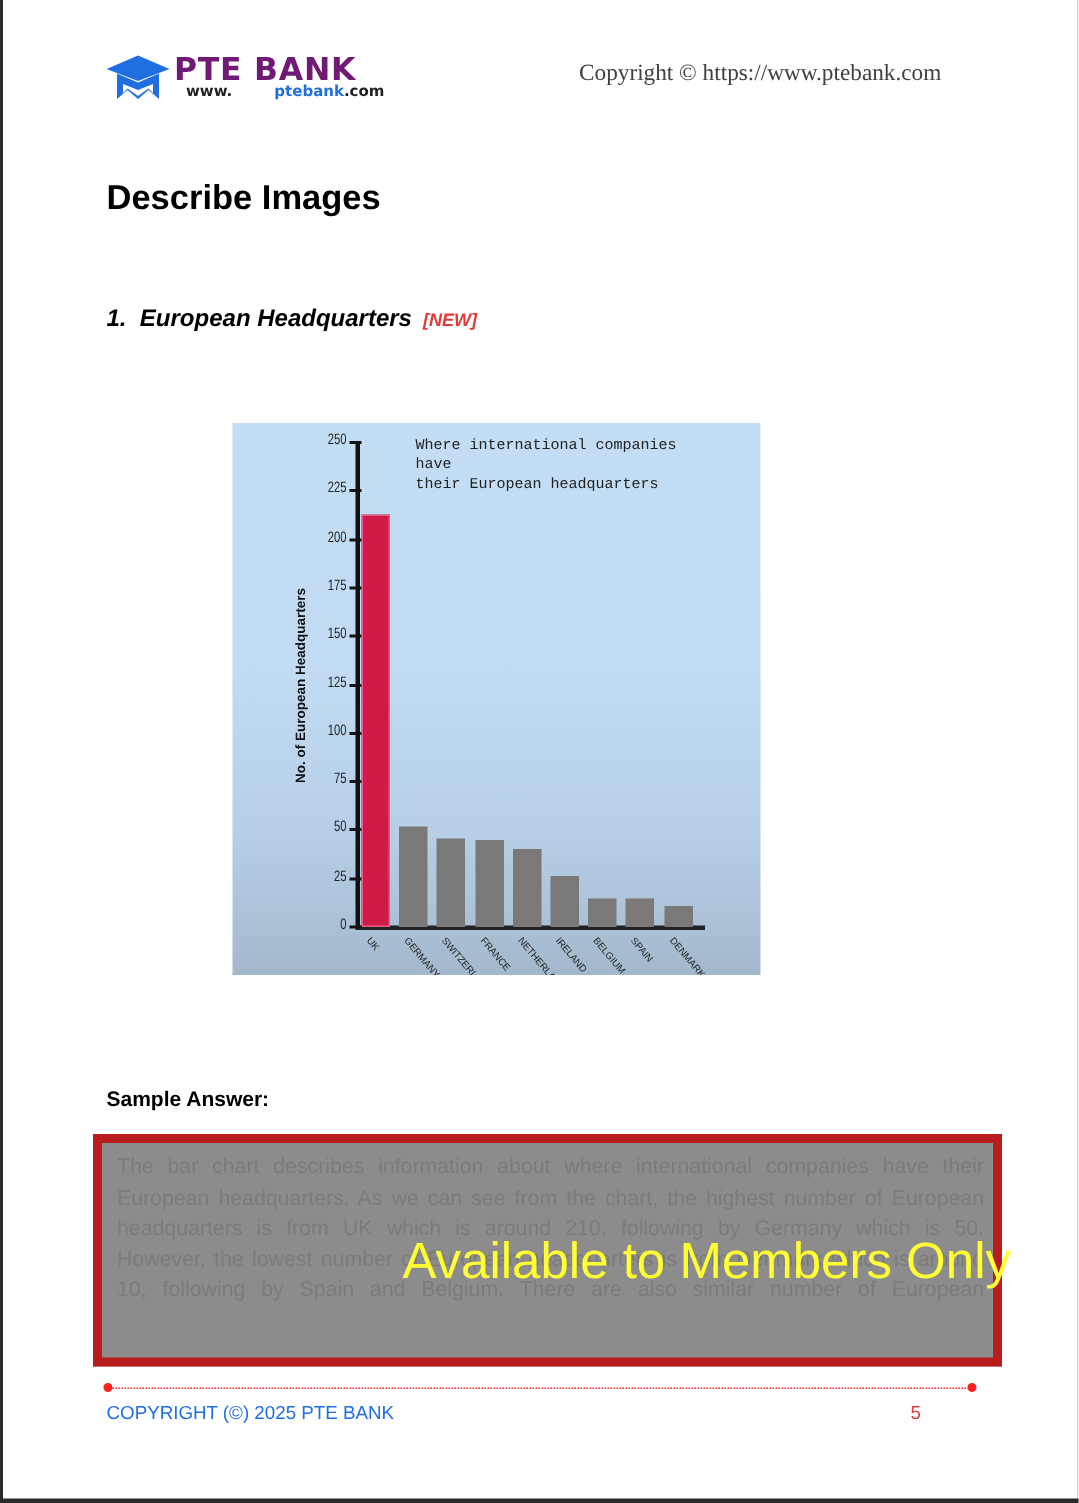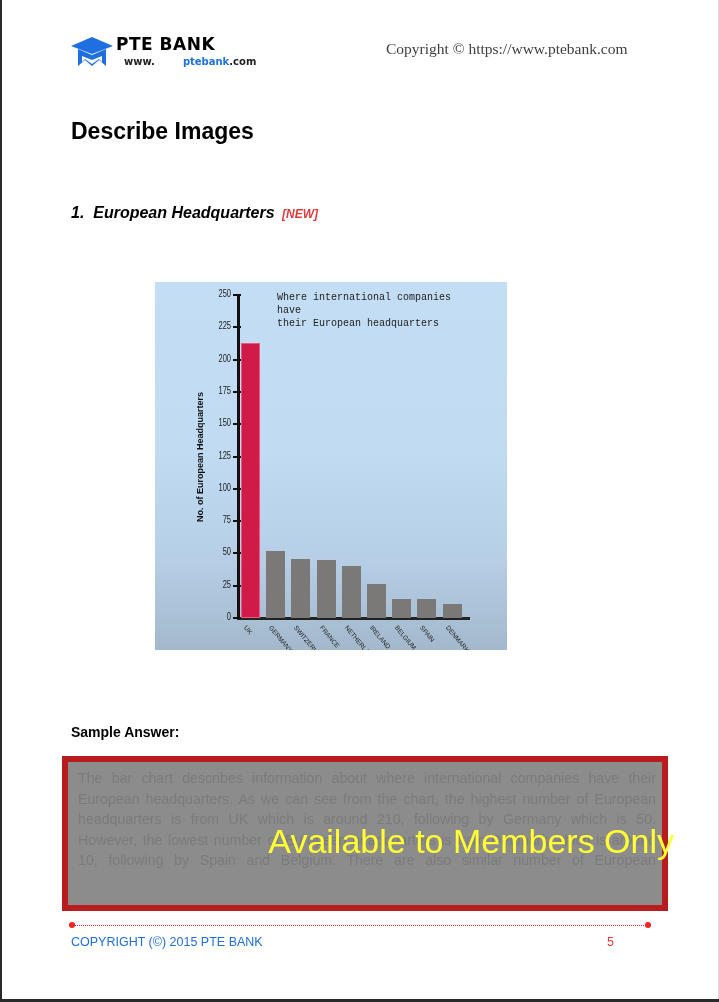--- a/index.html
+++ b/index.html
@@ -3,21 +3,21 @@
 <meta charset="utf-8">
 <style>
   html, body { margin:0; padding:0; }
   body { width:719px; height:1002px; background:#ffffff; position:relative; overflow:hidden; font-family:"Liberation Sans", sans-serif; }
   .frame-left { position:absolute; left:0; top:0; width:2px; height:1002px; background:#2a2a2a; }
   .frame-bottom { position:absolute; left:0; bottom:0; width:719px; height:3px; background:#2a2a2a; }
   .frame-right { position:absolute; right:0; top:0; width:1px; height:1002px; background:#d8d8d8; }
 
   .logo { position:absolute; left:70px; top:36px; width:175px; height:34px; }
   .logo-icon { position:absolute; left:0; top:0; }
-  .logo-title { position:absolute; left:46px; top:-2px; font-family:"DejaVu Sans", sans-serif; font-size:17px; font-weight:bold; letter-spacing:0.5px; color:#000000; }
+  .logo-title { position:absolute; left:46px; top:-2px; font-family:"DejaVu Sans", sans-serif; font-size:21px; font-weight:bold; letter-spacing:0.5px; color:#701a75; }
   .logo-url { position:absolute; left:54px; top:20px; font-family:"DejaVu Sans", sans-serif; font-size:10px; font-weight:bold; color:#222; }
   .logo-url .brand { color:#1f6fe0;padding-left:28px; }
 
   .copyright-top { position:absolute; left:386px; top:40px; font-family:"Liberation Serif", serif; font-size:15.5px; color:#404040; }
 
   .page-title { position:absolute; left:71px; top:118px; font-size:23px; font-weight:bold; color:#000; }
   .section-title { position:absolute; left:71px; top:204px; font-size:16px; font-weight:bold; color:#000;font-style:italic; }
   .section-title .new-tag { color:#e03a3a; font-size:12px; margin-left:3px; }
 
   .chart { position:absolute; left:155px; top:282px; width:352px; height:368px;
@@ -136,14 +136,14 @@
     <p class="line">headquarters is from UK which is around 210, following by Germany which is 50.</p>
     <p class="line">However, the lowest number of European headquarters is from Denmark which is around</p>
     <p class="line">10, following by Spain and Belgium.  There are also similar number of European</p>
   </div>
   <div class="overlay-msg">Available to Members Only</div>
 </div>
 
 <div class="dot" style="left:69px"></div>
 <div class="footer-line"></div>
 <div class="dot" style="left:645px"></div>
-<div class="footer-copy">COPYRIGHT (©) 2015 PTE BANK</div>
+<div class="footer-copy">COPYRIGHT (©) 2025 PTE BANK</div>
 <div class="page-num">5</div>
 
 </body></html>

